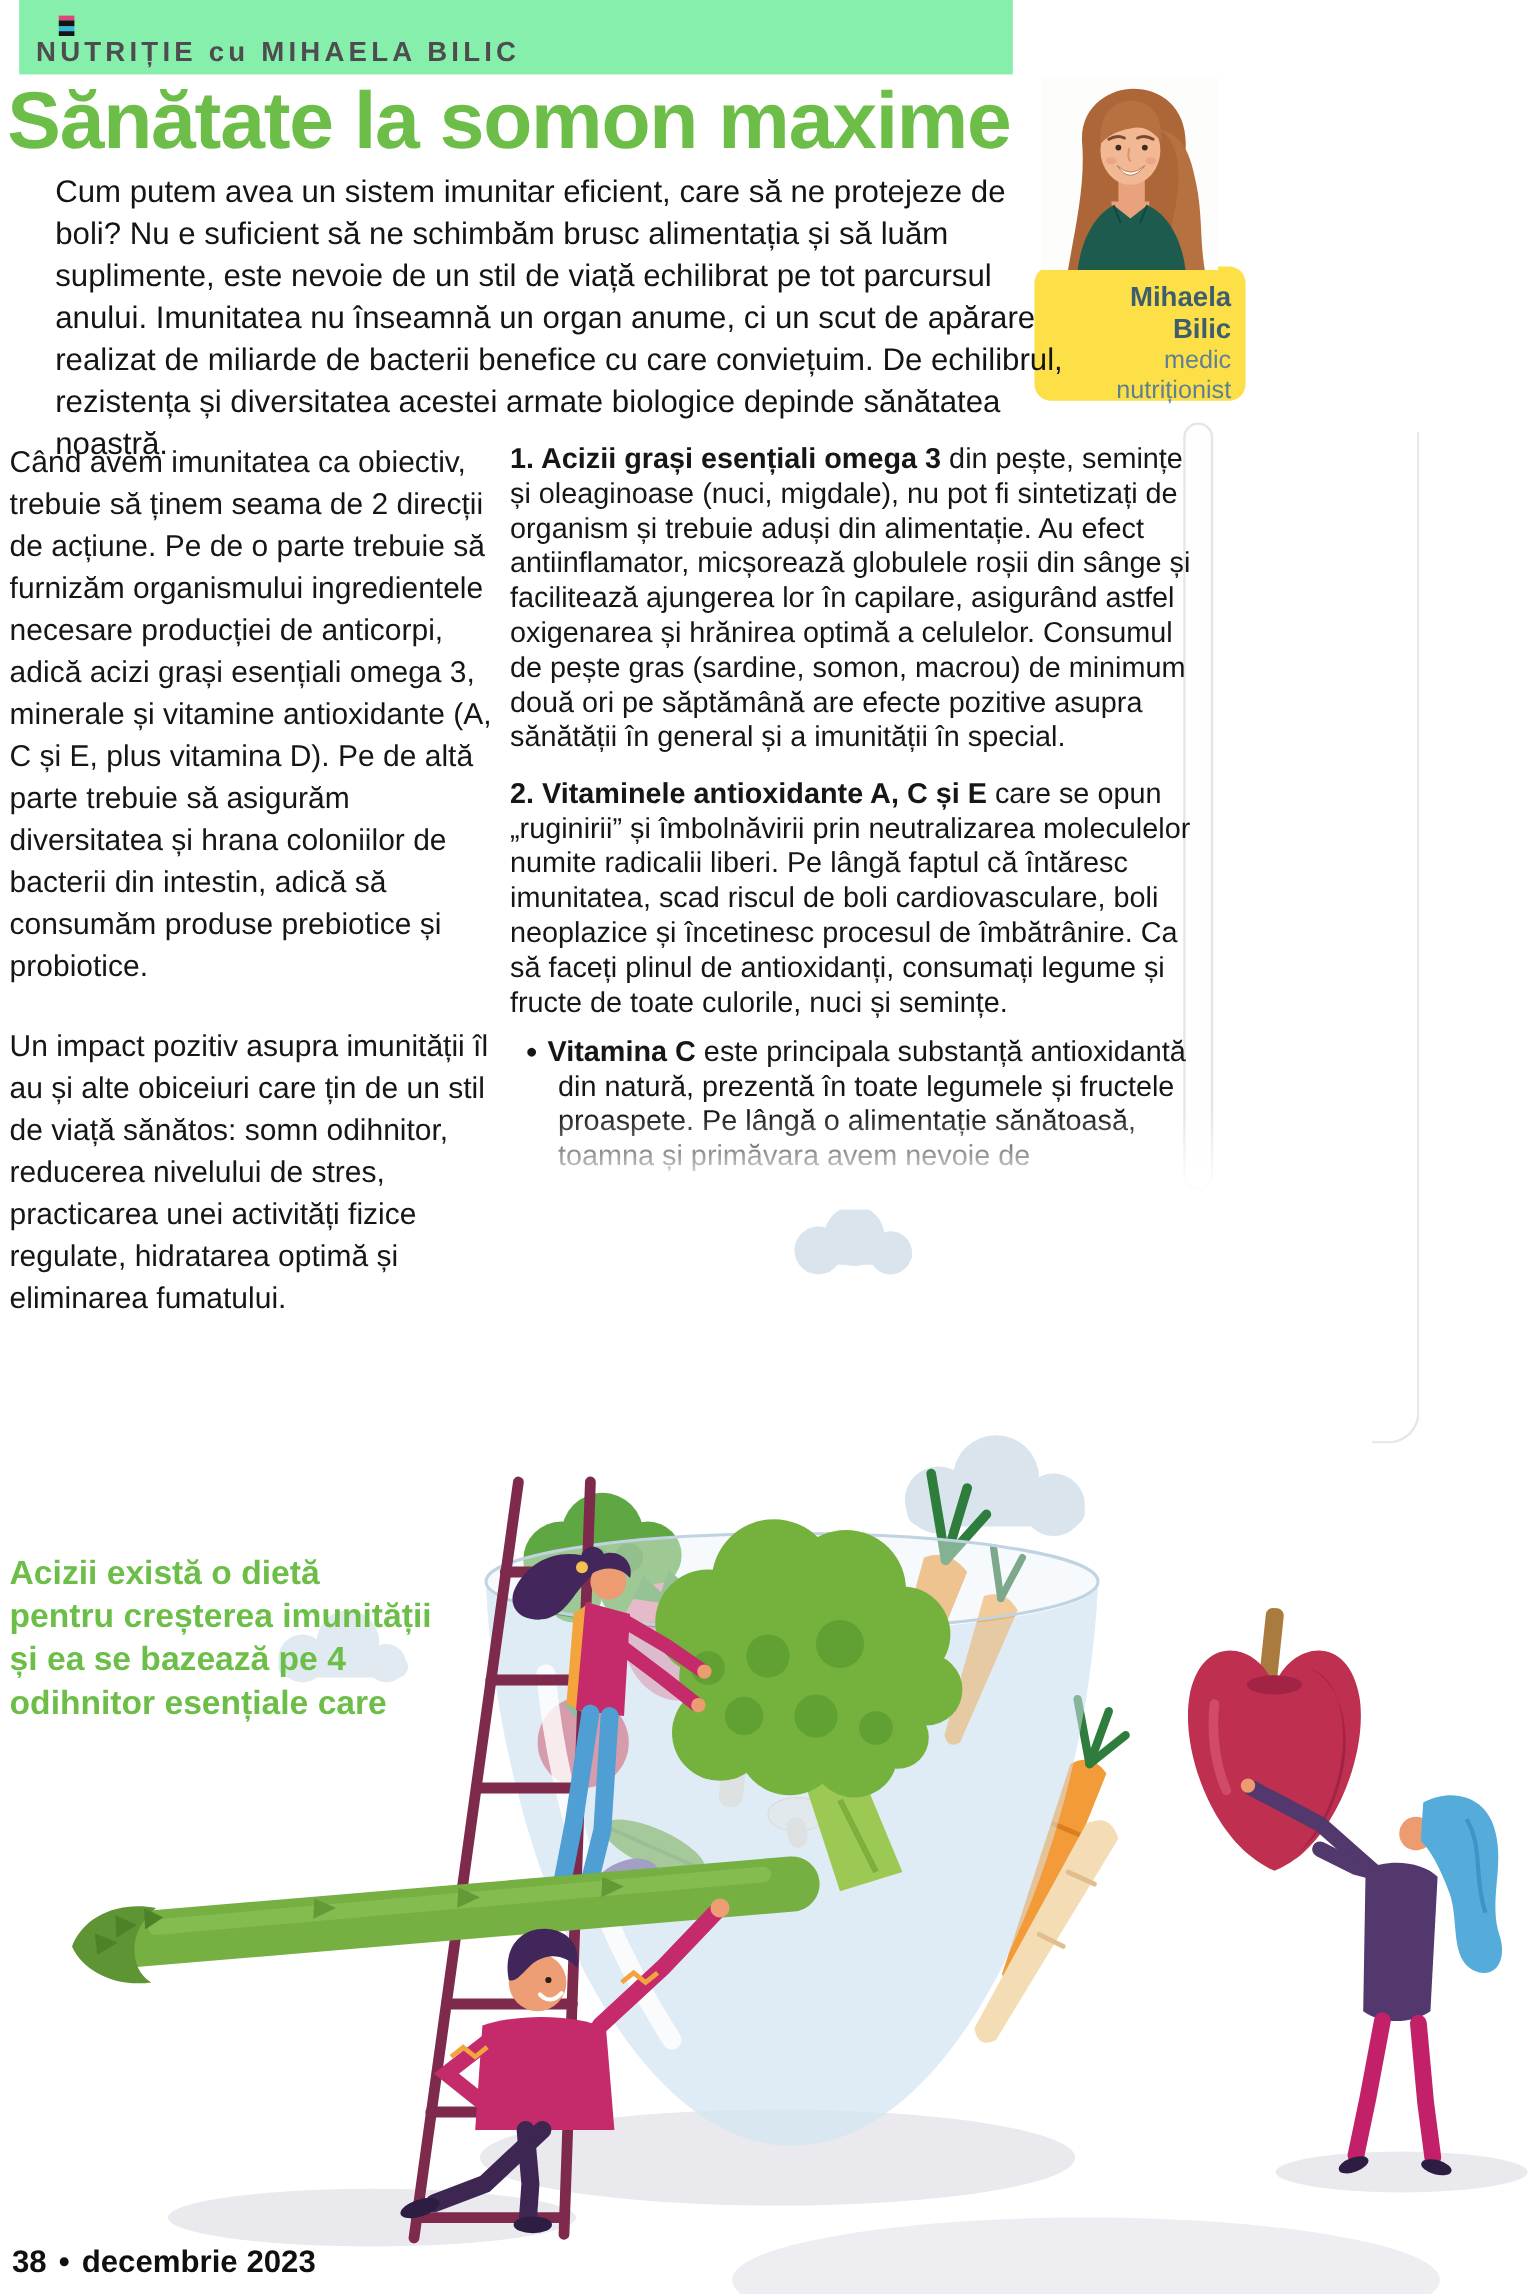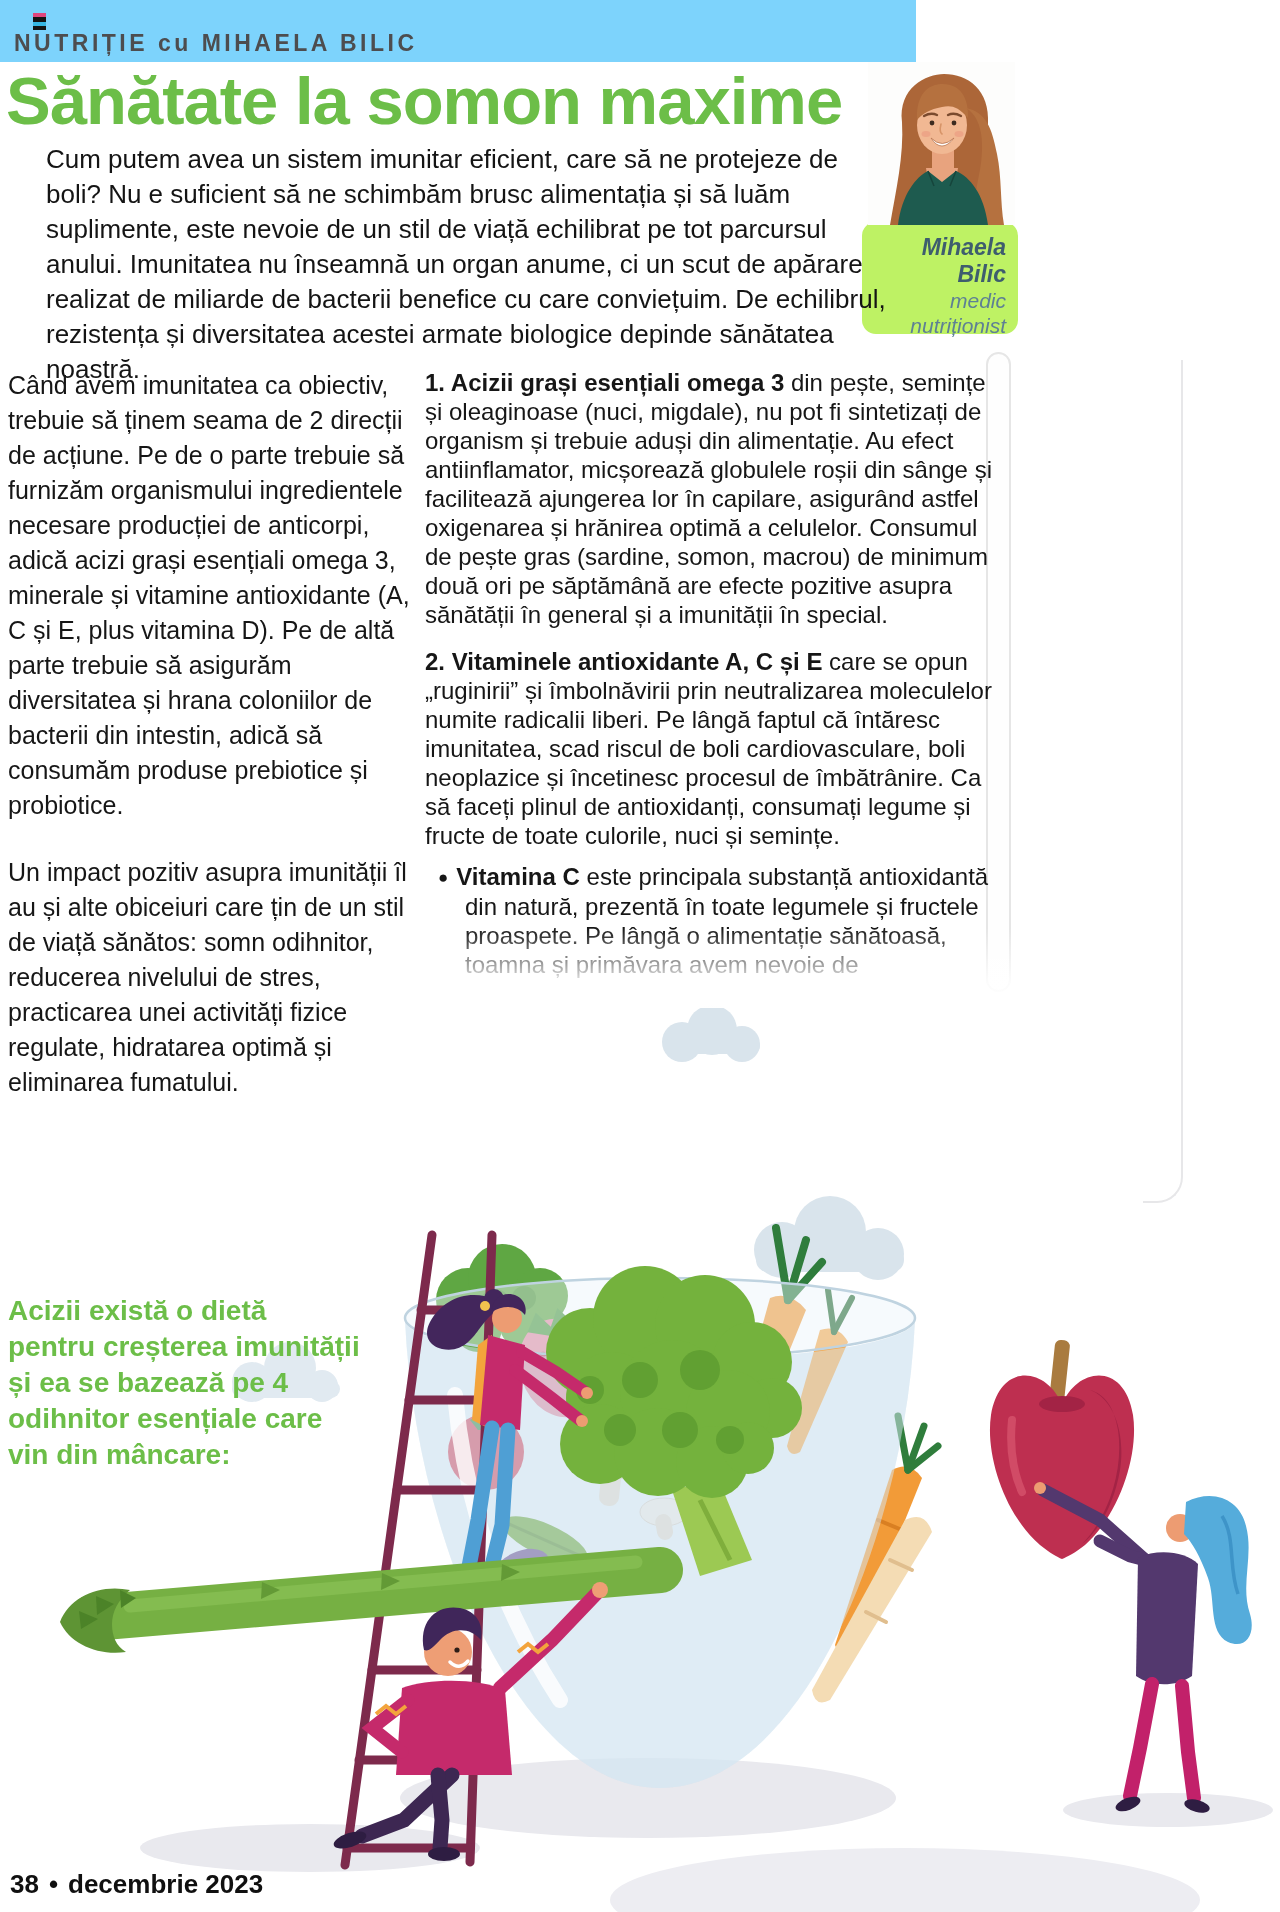--- a/index.html
+++ b/index.html
@@ -3,31 +3,31 @@
 <meta charset="utf-8">
 <style>
   * { margin:0; padding:0; box-sizing:border-box; }
   html,body { background:#888; }
   .page {
     position:relative; width:1280px; height:1912px; margin:0 auto;
     background:#ffffff; overflow:hidden;
     font-family:"Liberation Sans", sans-serif; color:#161616;
   }
   
-  .kicker-box { position:absolute; left:0; top:0; width:916px; height:62px; background:#7dd3fc; }
+  .kicker-box { position:absolute; left:16px; top:0; width:828px; height:62px; background:#86efac; }
   .reg-icon { position:absolute; left:33px; top:13px; width:13px; display:flex; flex-direction:column; }
   .reg-icon i { display:block; width:13px; }
   .reg-icon .s1{height:4px;background:#E0467E;} .reg-icon .s2{height:5px;background:#141414;}
   .reg-icon .s3{height:4px;background:#35B6E3;} .reg-icon .s4{height:4px;background:#141414;}
   .kicker { position:absolute; left:14px; bottom:5px; font-size:23px; font-weight:bold; letter-spacing:3.5px; color:#4D4D4F; white-space:nowrap; }
   .title { position:absolute; left:6px; top:62px; font-size:67px; font-weight:bold; color:#6CBE48; letter-spacing:-1px; white-space:nowrap; z-index:2; }
   .intro { position:absolute; left:8px; top:142px; width:848px; font-size:26px; line-height:35px; color:#141414; z-index:2;margin-left:38px; }
   
   .portrait { position:absolute; left:868px; top:62px; width:147px; height:163px; z-index:2; }
-  .author-card { position:absolute; left:862px; top:222px; width:156px; height:112px; background:#bef264; border-radius:14px; text-align:right; padding:12px 12px 0 0; z-index:1;font-style:italic; }
+  .author-card { position:absolute; left:862px; top:222px; width:176px; height:112px; background:#fde047; border-radius:14px; text-align:right; padding:12px 12px 0 0; z-index:1; }
   .author-name { font-size:23px; font-weight:bold; color:#3E5D6E; line-height:27px; }
   .author-role { font-size:21px; color:#5E8094; line-height:25px; }
   
   .scroll-pill { position:absolute; left:986px; top:352px; width:25px; height:640px; border-radius:13px; background:#FEFEFE; border:2px solid #E6E6E6; z-index:1; }
   .panel-outline { position:absolute; left:1143px; top:360px; width:40px; height:843px; border-right:2px solid #E7E7E9; border-bottom:2px solid #E7E7E9; border-bottom-right-radius:26px; z-index:0; }
   
   .col-left { position:absolute; left:8px; top:368px; width:402px; font-size:25px; line-height:35px; z-index:2; }
   .col-left p + p { margin-top:32px; }
   .callout { position:absolute; left:8px; top:1293px; font-size:28px; font-weight:bold; color:#6CBE48; line-height:36px; z-index:2; }
   .col-right { position:absolute; left:425px; top:368px; width:575px; font-size:24px; line-height:29px; z-index:2; }
@@ -98,21 +98,20 @@
   <div class="col-left">
     <p>Când avem imunitatea ca obiectiv, trebuie să ținem seama de 2 direcții de acțiune. Pe de o parte trebuie să furnizăm organismului ingredientele necesare producției de anticorpi, adică acizi grași esențiali omega 3, minerale și vitamine antioxidante (A, C și E, plus vitamina D). Pe de altă parte trebuie să asigurăm diversitatea și hrana coloniilor de bacterii din intestin, adică să consumăm produse prebiotice și probiotice.</p>
     <p>Un impact pozitiv asupra imunității îl au și alte obiceiuri care țin de un stil de viață sănătos: somn odihnitor, reducerea nivelului de stres, practicarea unei activități fizice regulate, hidratarea optimă și eliminarea fumatului.</p>
   </div>
 
   <div class="callout">
     <div>Acizii există o dietă</div>
     <div>pentru creșterea imunității</div>
     <div>și ea se bazează pe 4</div>
     <div>odihnitor esențiale care</div>
-    <div>vin din mâncare:</div>
   </div>
 
   <div class="col-right">
     <p class="sec"><b>1. Acizii grași esențiali omega 3</b><span> din pește, semințe și oleaginoase (nuci, migdale), nu pot fi sintetizați de organism și trebuie aduși din alimentație. Au efect antiinflamator, micșorează globulele roșii din sânge și facilitează ajungerea lor în capilare, asigurând astfel oxigenarea și hrănirea optimă a celulelor. Consumul de pește gras (sardine, somon, macrou) de minimum două ori pe săptămână are efecte pozitive asupra sănătății în general și a imunității în special.</span></p>
     <p class="sec"><b>2. Vitaminele antioxidante A, C și E</b><span> care se opun „ruginirii” și îmbolnăvirii prin neutralizarea moleculelor numite radicalii liberi. Pe lângă faptul că întăresc imunitatea, scad riscul de boli cardiovasculare, boli neoplazice și încetinesc procesul de îmbătrânire. Ca să faceți plinul de antioxidanți, consumați legume și fructe de toate culorile, nuci și semințe.</span></p>
     <p class="bullet-item"><span class="dot">●</span><b>Vitamina C</b><span> este principala substanță antioxidantă din natură, prezentă în toate legumele și fructele proaspete. Pe lângă o alimentație sănătoasă, toamna și primăvara avem nevoie de</span></p>
   </div>
 
   <div class="fade-overlay"></div>
 

